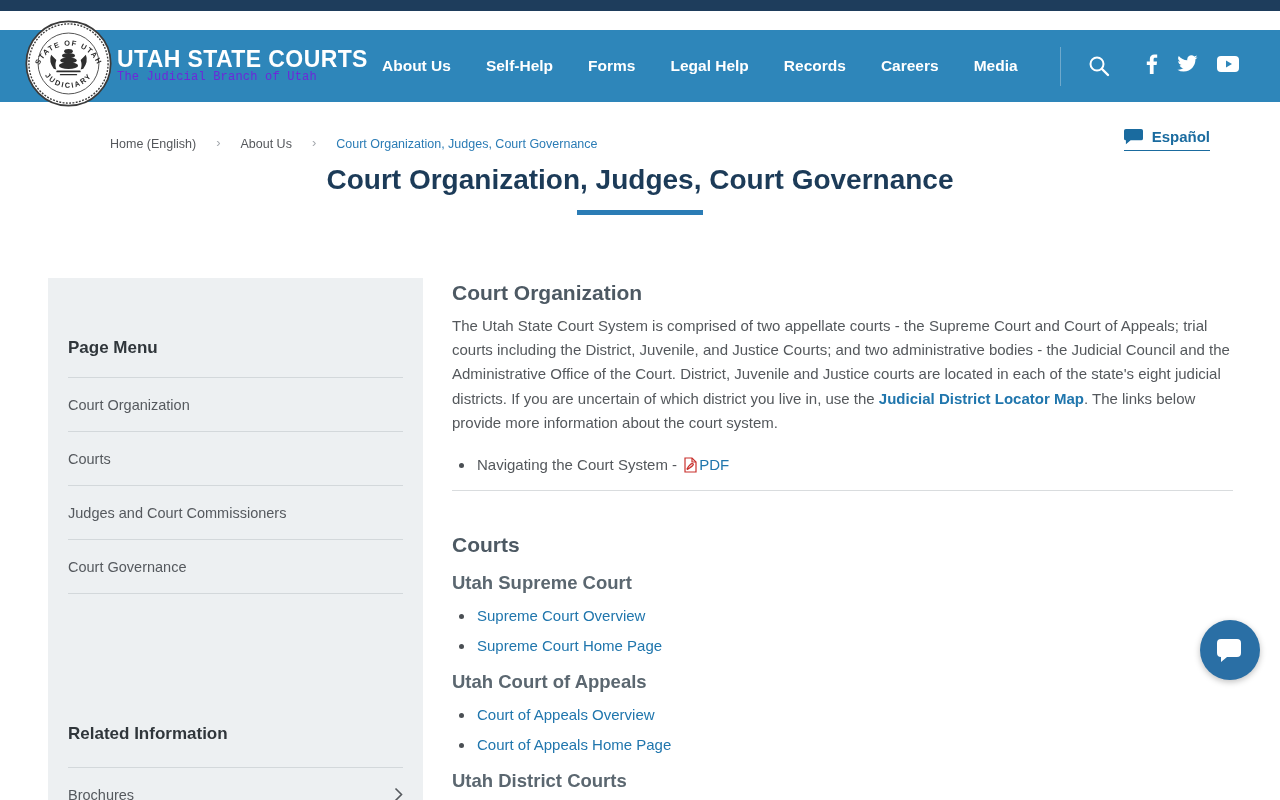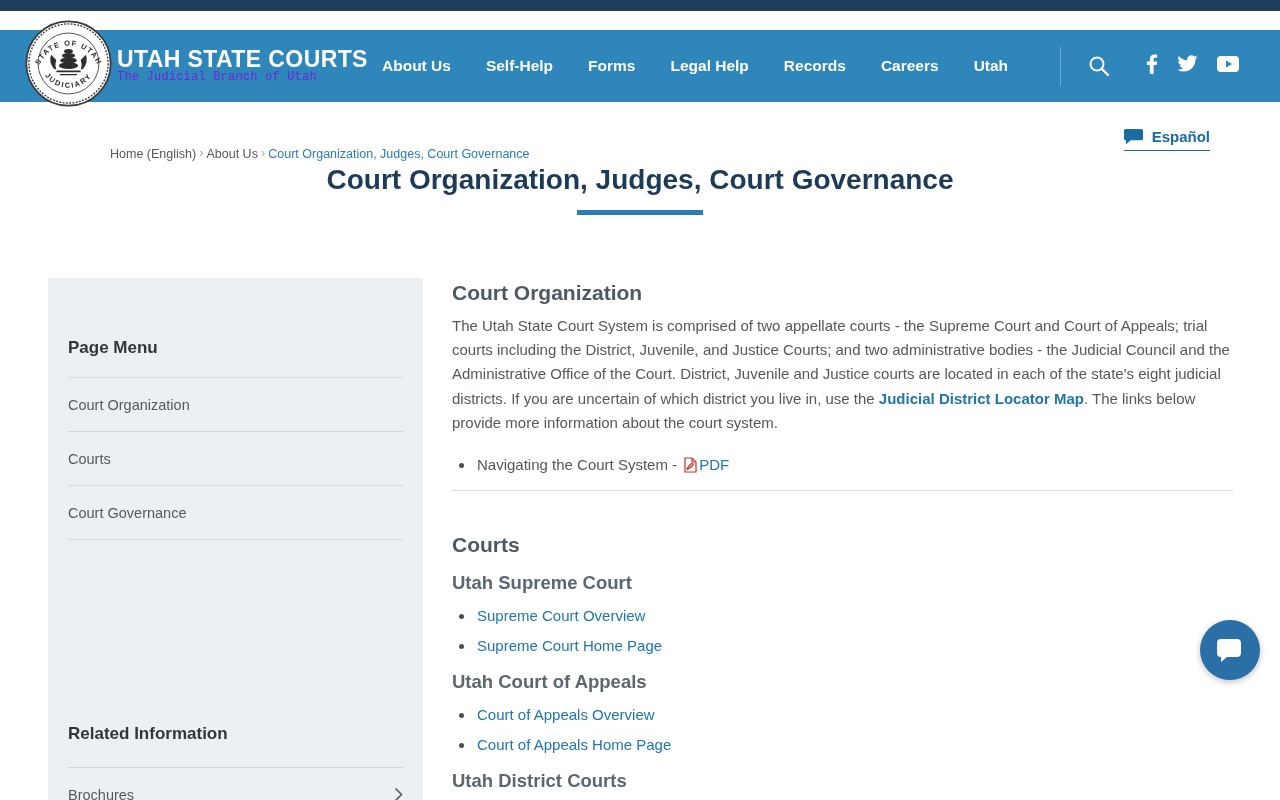--- a/index.html
+++ b/index.html
@@ -20,21 +20,21 @@
   .main-nav a { color:#fff; font-size:15.5px; font-weight:700; text-decoration:none; white-space:nowrap; cursor:pointer; }
 
   .nav-divider { position:absolute; left:1060px; top:47px; width:1px; height:39px; background:#6FA9CC; }
 
   .search-btn { position:absolute; left:1087px; top:54px; width:24px; height:24px; background:none; border:none; cursor:pointer; }
 
   .social { position:absolute; left:1146px; top:30px; height:72px; display:flex; align-items:center; gap:19px; }
   .social a { display:block; cursor:pointer; }
 
   
-  .breadcrumb { position:absolute; left:110px; top:147px; display:flex; align-items:flex-start; gap:3px; font-size:12.5px; }
+  .breadcrumb { position:absolute; left:110px; top:137px; display:flex; align-items:flex-start; gap:20px; font-size:12.5px; }
   .breadcrumb a.crumb { color:#55585C; text-decoration:none; cursor:pointer; }
   .breadcrumb .sep { color:#A3A8AD; font-size:13px; line-height:12px; }
   .breadcrumb a.crumb-active { color:#2B7CB5; text-decoration:none; cursor:pointer; }
 
   .lang-toggle { position:absolute; right:70px; top:128px; display:flex; align-items:center; gap:8px;
     padding-bottom:5px; border-bottom:1.5px solid #1A6B9F; cursor:pointer; text-decoration:none; }
   .lang-toggle span { color:#1A6B9F; font-size:15px; font-weight:600; }
 
   
   .page-title { position:absolute; left:0; top:164px; width:1280px; text-align:center;
@@ -114,21 +114,21 @@
   <div class="brand-sub">The Judicial Branch of Utah</div>
 </div>
 
 <nav class="main-nav">
   <a>About Us</a>
   <a>Self-Help</a>
   <a>Forms</a>
   <a>Legal Help</a>
   <a>Records</a>
   <a>Careers</a>
-  <a>Utah</a>
+  <a>Media</a>
 </nav>
 
 <div class="nav-divider"></div>
 
 <button class="search-btn">
   <svg width="24" height="24" viewBox="0 0 24 24">
     <circle cx="10" cy="10" r="6.5" fill="none" stroke="#ffffff" stroke-width="2"></circle>
     <line x1="15" y1="15" x2="21" y2="21" stroke="#ffffff" stroke-width="2.4" stroke-linecap="round"></line>
   </svg>
 </button>
@@ -173,20 +173,23 @@
 <aside class="side-box box-menu">
   <h4>Page Menu</h4>
   <div class="side-divider"></div>
   <div class="side-item">
     <span>Court Organization</span>
   </div>
   <div class="side-item">
     <span>Courts</span>
   </div>
   <div class="side-item">
+    <span>Judges and Court Commissioners</span>
+  </div>
+  <div class="side-item">
     <span>Court Governance</span>
   </div>
 </aside>
 
 <aside class="side-box box-related">
   <h4>Related Information</h4>
   <div class="side-divider"></div>
   <div class="side-item">
     <span>Brochures</span>
     <svg width="9" height="15" viewBox="0 0 9 15">

